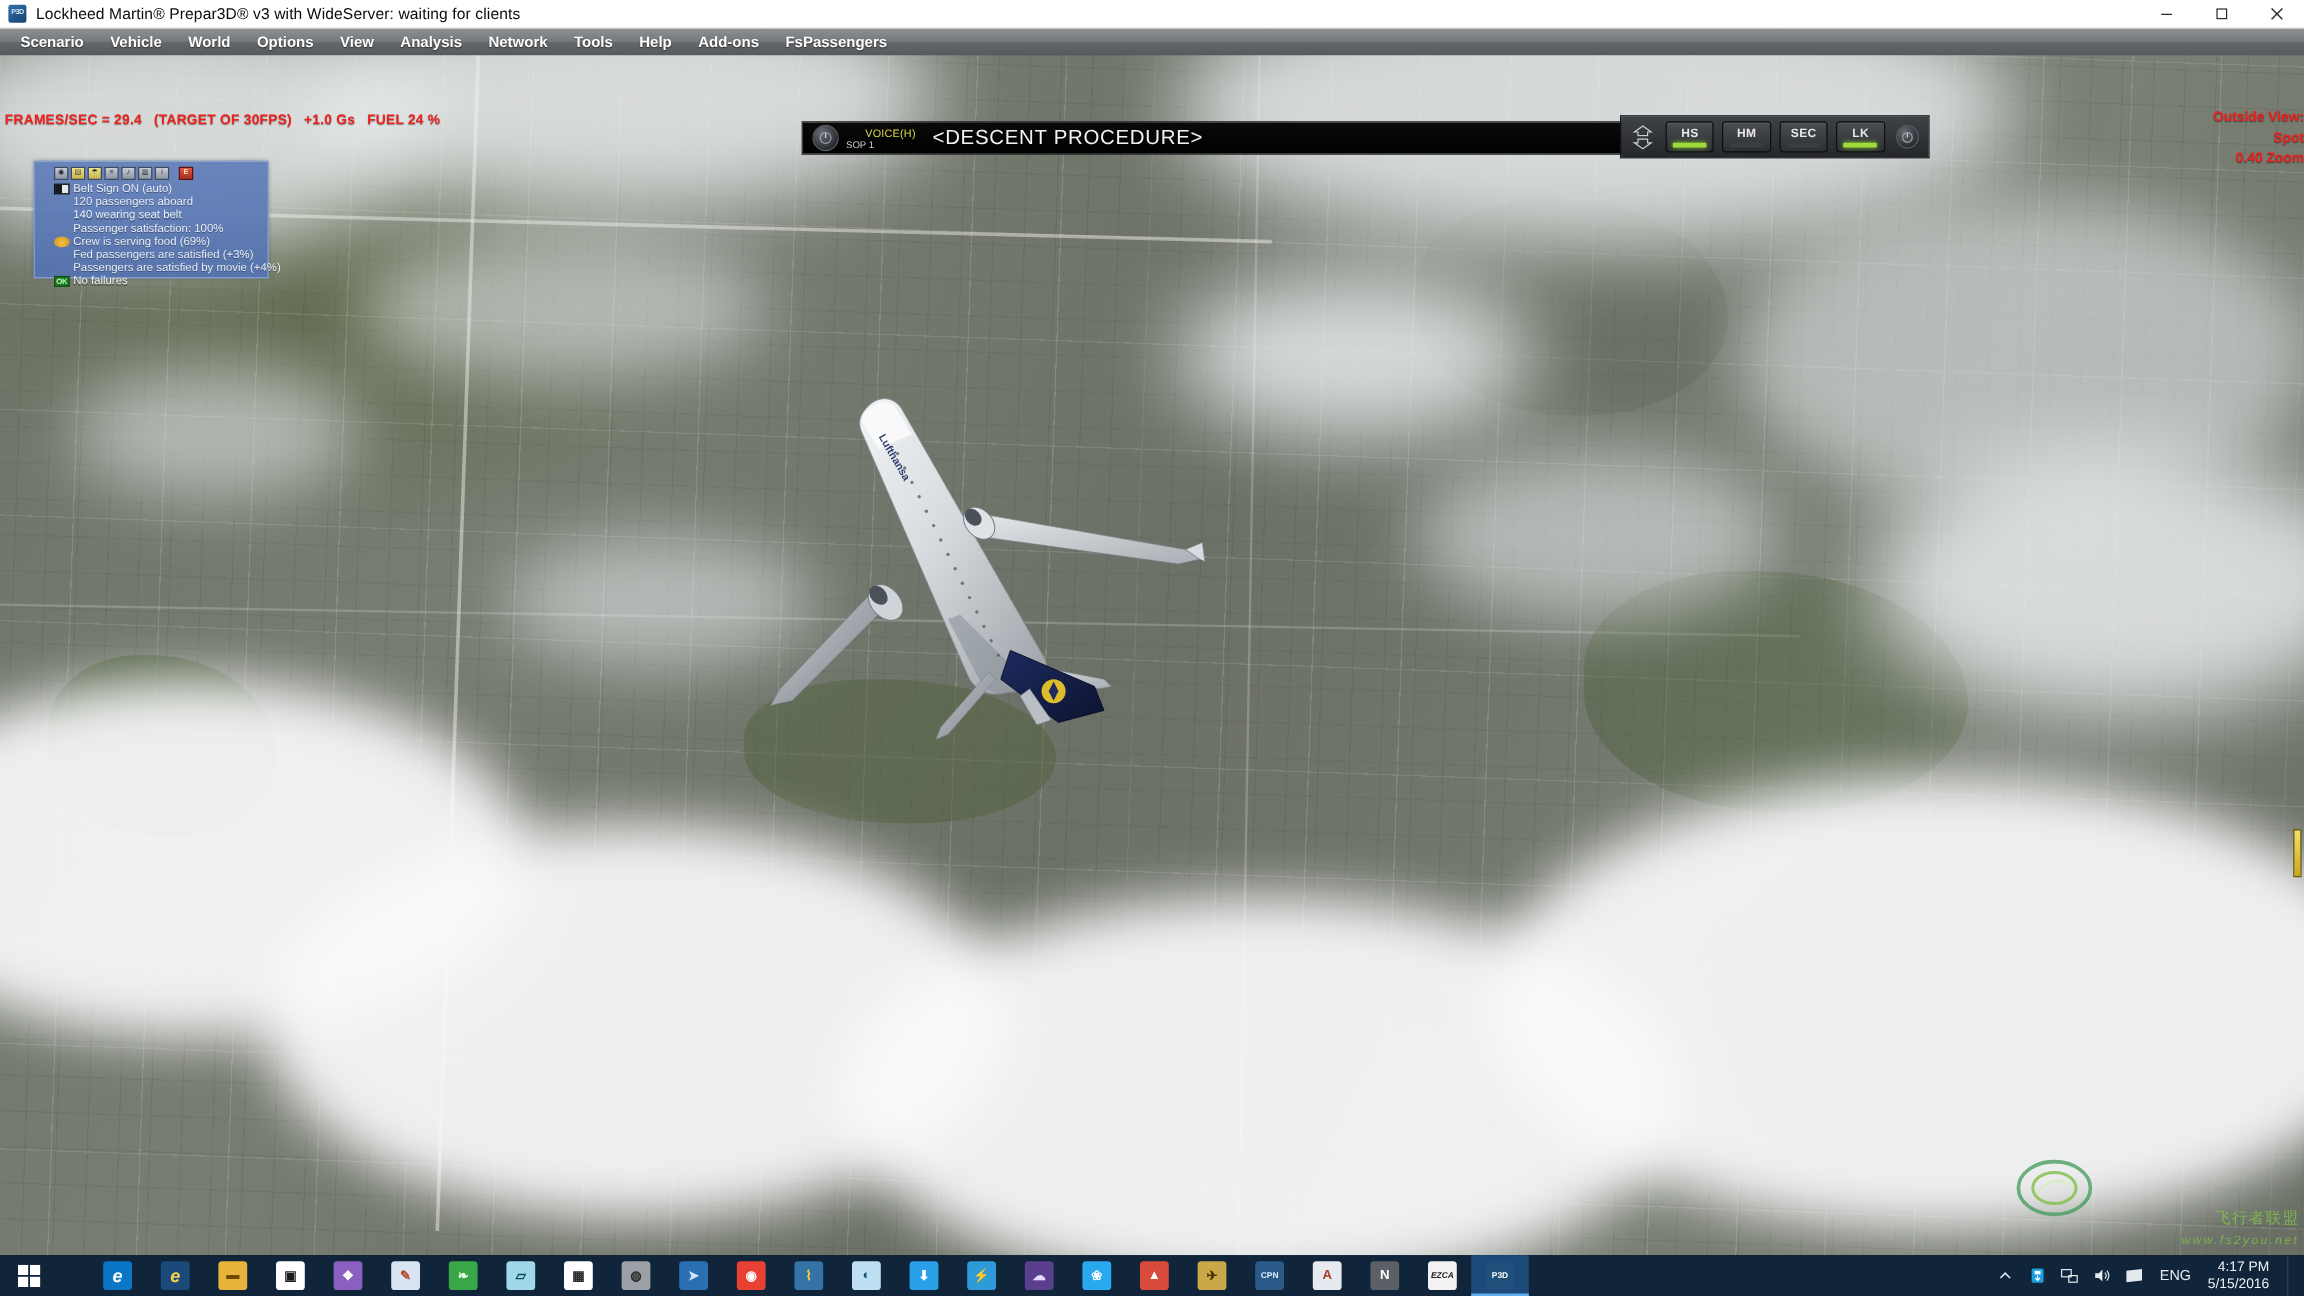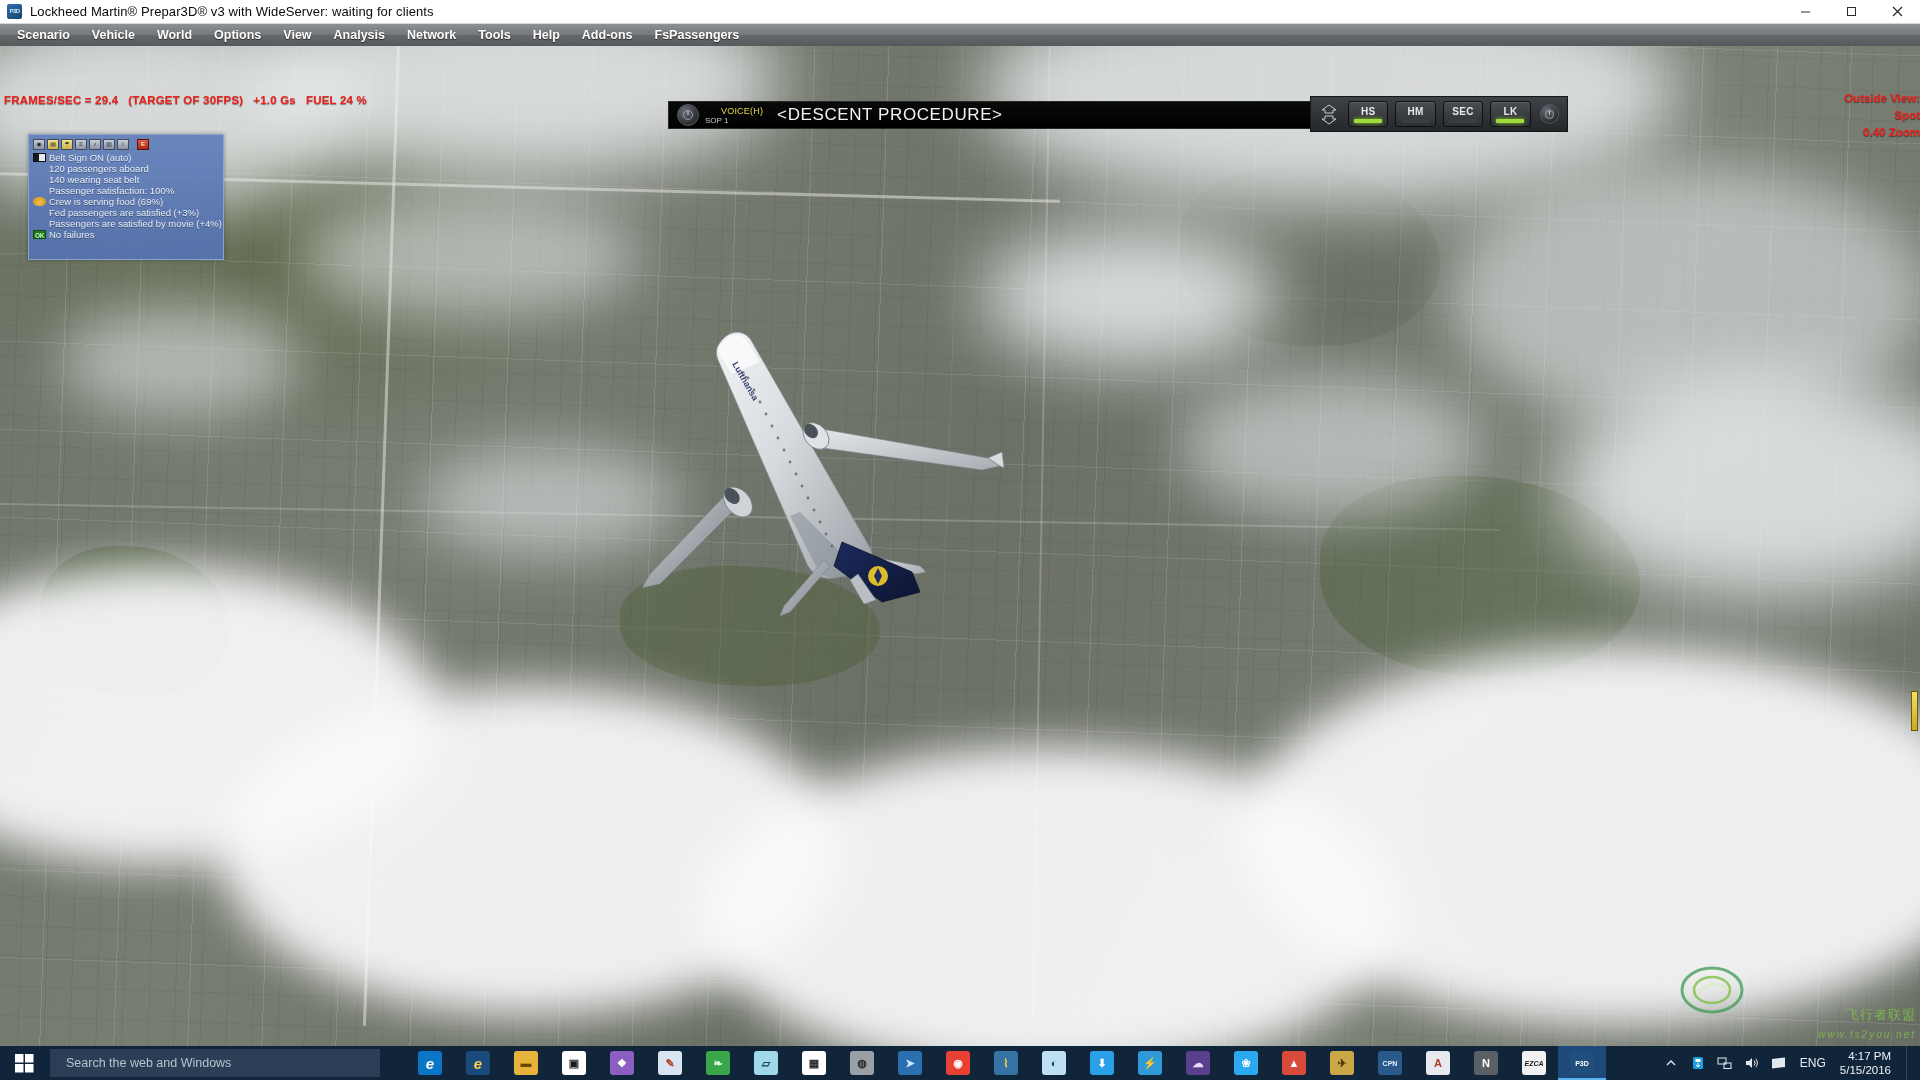--- a/index.html
+++ b/index.html
@@ -68,25 +68,25 @@
   
   .cloud{ position:absolute; border-radius:50%; filter:blur(22px); background:rgba(250,250,252,.92); }
   .cloud.soft{ filter:blur(34px); background:rgba(240,242,245,.8); }
   .cloud.thin{ filter:blur(28px); background:rgba(235,238,242,.55); }
 
   
   .aircraft{ position:absolute; left:620px; top:270px; width:420px; height:320px; }
 
   
   .fsp-panel{
-    position:absolute; left:28px; top:88px; width:196px; height:126px;
+    position:absolute; left:28px; top:88px; width:196px; height:98px;
     background:linear-gradient(180deg, rgba(96,126,186,.92), rgba(84,114,176,.92));
     border:1px solid rgba(150,175,215,.8);
     box-shadow:0 0 4px rgba(0,0,0,.35);
-    padding:3px 4px;
+    padding:3px 16px;
   }
   .fsp-toolbar{ display:flex; align-items:center; gap:2px; height:12px; margin-bottom:2px; }
   .fsp-tb-btn{
     width:12px; height:11px; border:1px solid #404b5e;
     background:linear-gradient(180deg,#c9cdd6,#8e94a3);
     display:flex; align-items:center; justify-content:center;
     font-size:6px; color:#1b2430; line-height:1;
   }
   .fsp-tb-btn.yellow{ background:linear-gradient(180deg,#f0e28a,#c9b44c); }
   .fsp-tb-btn.red{ background:linear-gradient(180deg,#e05a4a,#a62b1d); color:#ffe9a8; border-color:#601008;
@@ -125,21 +125,21 @@
     border:1px solid #55595f; display:flex; align-items:center; justify-content:center;
     color:#b9bfc6; font-size:9px;
   }
   .voice-labels{ display:flex; flex-direction:column; justify-content:center; margin-right:14px; }
   .voice-l1{ font-size:9px; color:#ddd94a; line-height:10px; letter-spacing:.2px;margin-left:16px; }
   .voice-l2{ font-size:8px; color:#cfcfcf; line-height:9px; }
   .voice-msg{ font-size:17px; color:#f2f2f2; letter-spacing:.6px; font-weight:400; }
   .voice-lock{ margin-left:auto; font-size:11px; color:#ddd94a; font-weight:bold; letter-spacing:.5px; padding-right:12px; }
 
   .sop-buttons{
-    position:absolute; left:1310px; top:50px; width:258px; height:36px;
+    position:absolute; left:1350px; top:50px; width:258px; height:36px;
     background:linear-gradient(180deg,#3f4246,#24262a);
     border:1px solid #14161a; display:flex; align-items:center; gap:7px; padding:0 8px;
   }
   .arrow-pair{ display:flex; flex-direction:column; gap:1px; margin-right:2px; }
   .arrow-btn{ width:20px; height:10px; display:flex; align-items:center; justify-content:center; }
   .sop-btn{
     width:42px; height:26px; border:1px solid #0d0f12; border-radius:3px;
     background:linear-gradient(180deg,#4a4d52,#2b2e33);
     display:flex; flex-direction:column; align-items:center; justify-content:center;
     box-shadow:inset 0 1px 0 rgba(255,255,255,.12);
@@ -478,23 +478,20 @@
 
 <div class="taskbar">
   <div class="start-btn">
     <svg width="19" height="19" viewBox="0 0 19 19">
       <rect x="0" y="0" width="8.5" height="8.5" fill="#ffffff"></rect>
       <rect x="10" y="0" width="8.5" height="8.5" fill="#ffffff"></rect>
       <rect x="0" y="10" width="8.5" height="8.5" fill="#ffffff"></rect>
       <rect x="10" y="10" width="8.5" height="8.5" fill="#ffffff"></rect>
     </svg>
   </div>
-  <div class="search-box">
-    <span>Search the web and Windows</span>
-  </div>
 
   <div class="tasks">
     <div class="task">
         <div class="ic" style="background:#0b76c6;color:#fff;font-size:15px;font-style:italic;">e</div>
       </div>
     <div class="task">
         <div class="ic" style="background:#1a4a7a;color:#ffd24a;font-size:15px;font-style:italic;">e</div>
       </div>
     <div class="task">
         <div class="ic" style="background:#e8b33a;color:#6b4a00;">▬</div>

